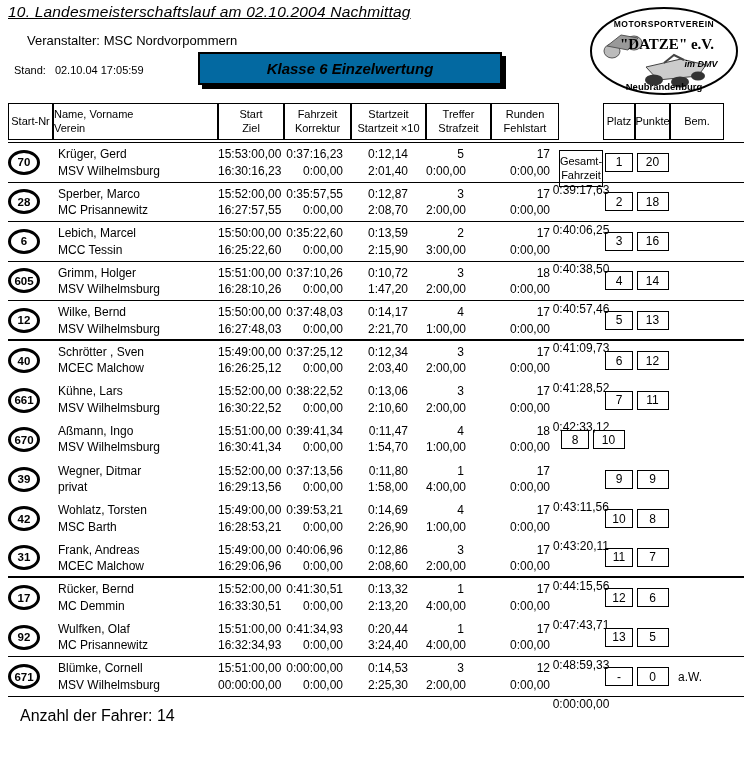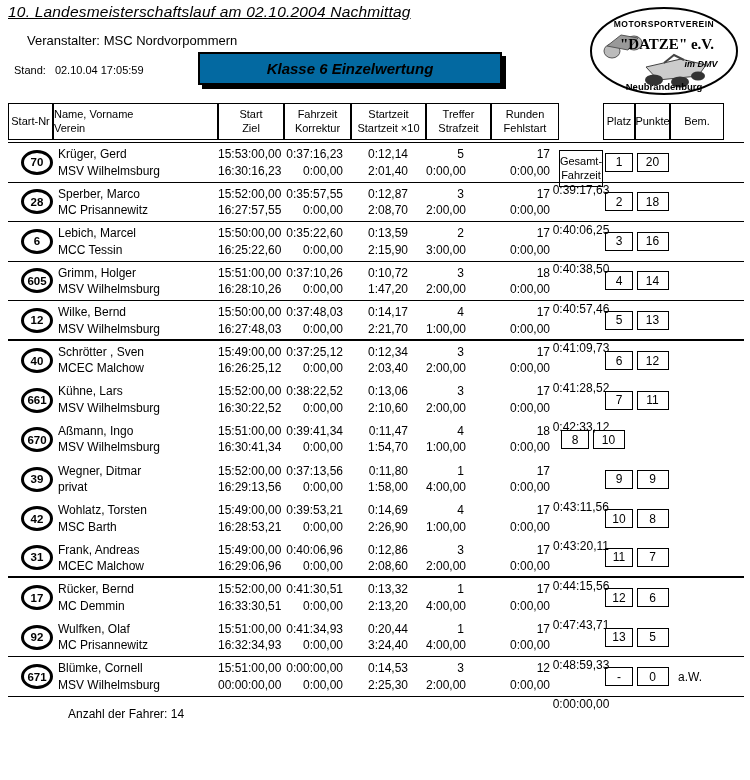--- a/index.html
+++ b/index.html
@@ -47,21 +47,21 @@
 
   
   .tbody { position:absolute; left:8px; top:142px; width:736px; border-top:1px solid #000; }
   .trow { display:flex; height:39.57px; box-sizing:border-box; }
   .trow.sep-thin  { border-bottom:1px solid #000; }
   .trow.sep-thick { border-bottom:2px solid #000; }
   .cell { box-sizing:border-box; font-size:12px; }
   .two-line { padding-top:3px; }
   .two-line .ln { display:block; line-height:16.5px; white-space:nowrap; }
 
-  .trow .c0 { display:flex; align-items:center; justify-content:flex-end; }
+  .trow .c0 { display:flex; align-items:center; justify-content:flex-start; }
   .oval {
     min-width:32px; padding:0 3px; height:25px; box-sizing:border-box;
     border:3px solid #000; border-radius:50%;
     display:flex; align-items:center; justify-content:center;
     font-weight:bold; font-size:11.5px;
   }
   .trow .c1 { padding-left:5px; }
   .trow .c2 { text-align:right; padding-right:5px; }
   .trow .c3 { text-align:right; padding-right:8px; }
   .trow .c4 { text-align:right; padding-right:18px; }
@@ -70,21 +70,21 @@
   .trow .c7 { display:flex; align-items:center; justify-content:center; white-space:nowrap; }
   .trow .c8, .trow .c9 { display:flex; align-items:center; justify-content:center; }
   .pbox {
     border:1px solid #000; height:19px; box-sizing:border-box;
     display:flex; align-items:center; justify-content:center; font-size:12px;
   }
   .pbox.platz  { width:28px; }
   .pbox.punkte { width:32px; }
   .trow .c10 { display:flex; align-items:center; padding-left:8px; }
 
-  .footer-line { position:absolute; left:20px; top:707px; font-size:12px;margin-left:48px; }
+  .footer-line { position:absolute; left:20px; top:707px; font-size:16px; }
 </style>
 </head>
 <body>
 
 <div class="doc-title">10. Landesmeisterschaftslauf am 02.10.2004 Nachmittag</div>
 
 <div class="organizer-line">
   <span class="lbl">Veranstalter:</span>
   <span>MSC Nordvorpommern</span>
 </div>

